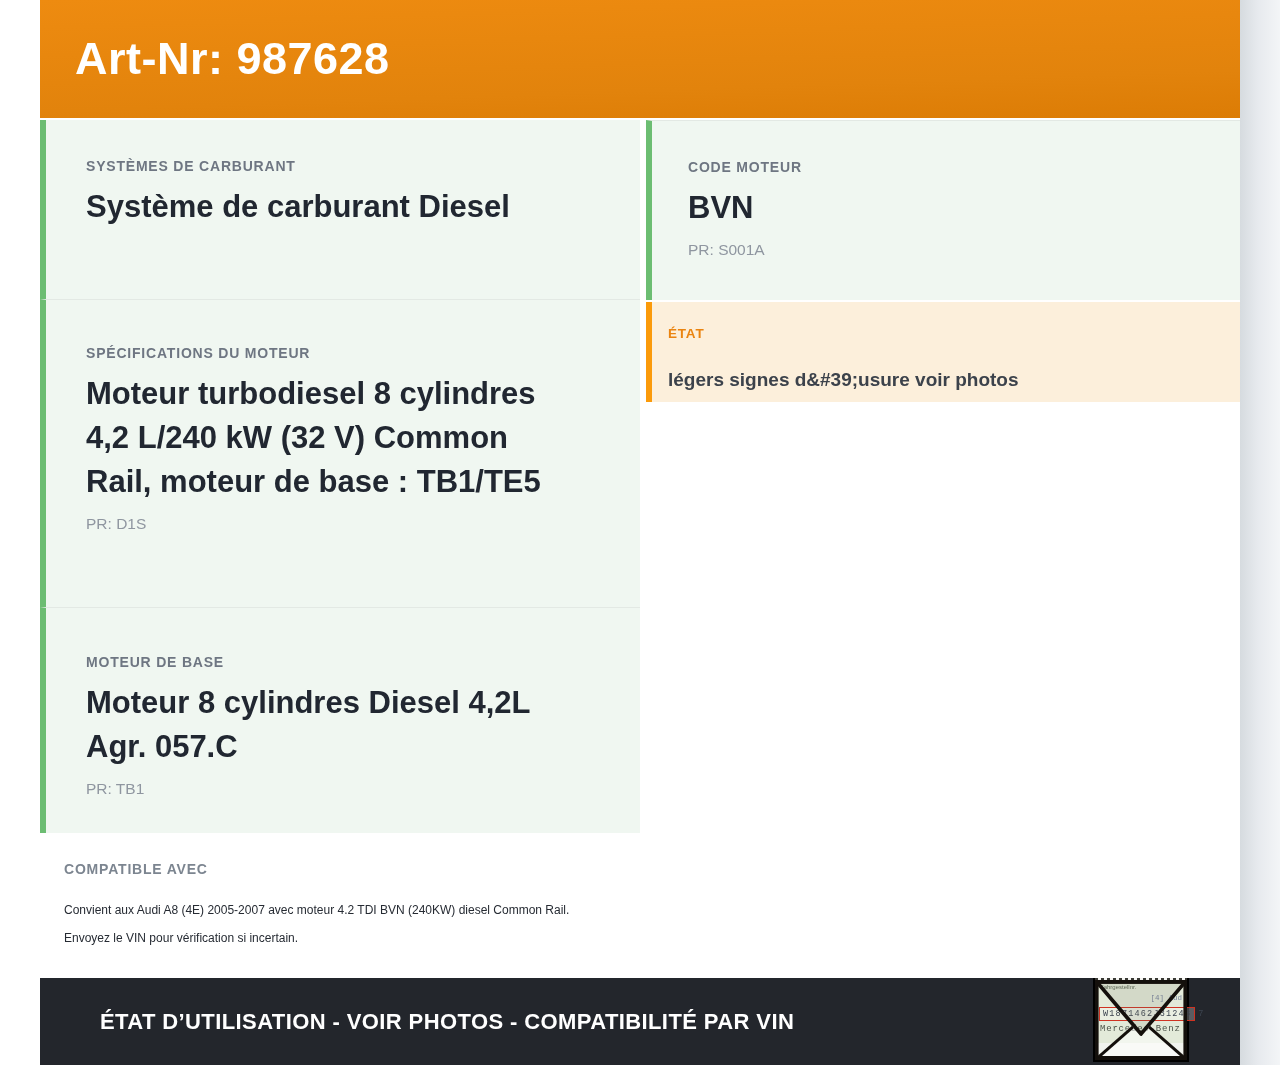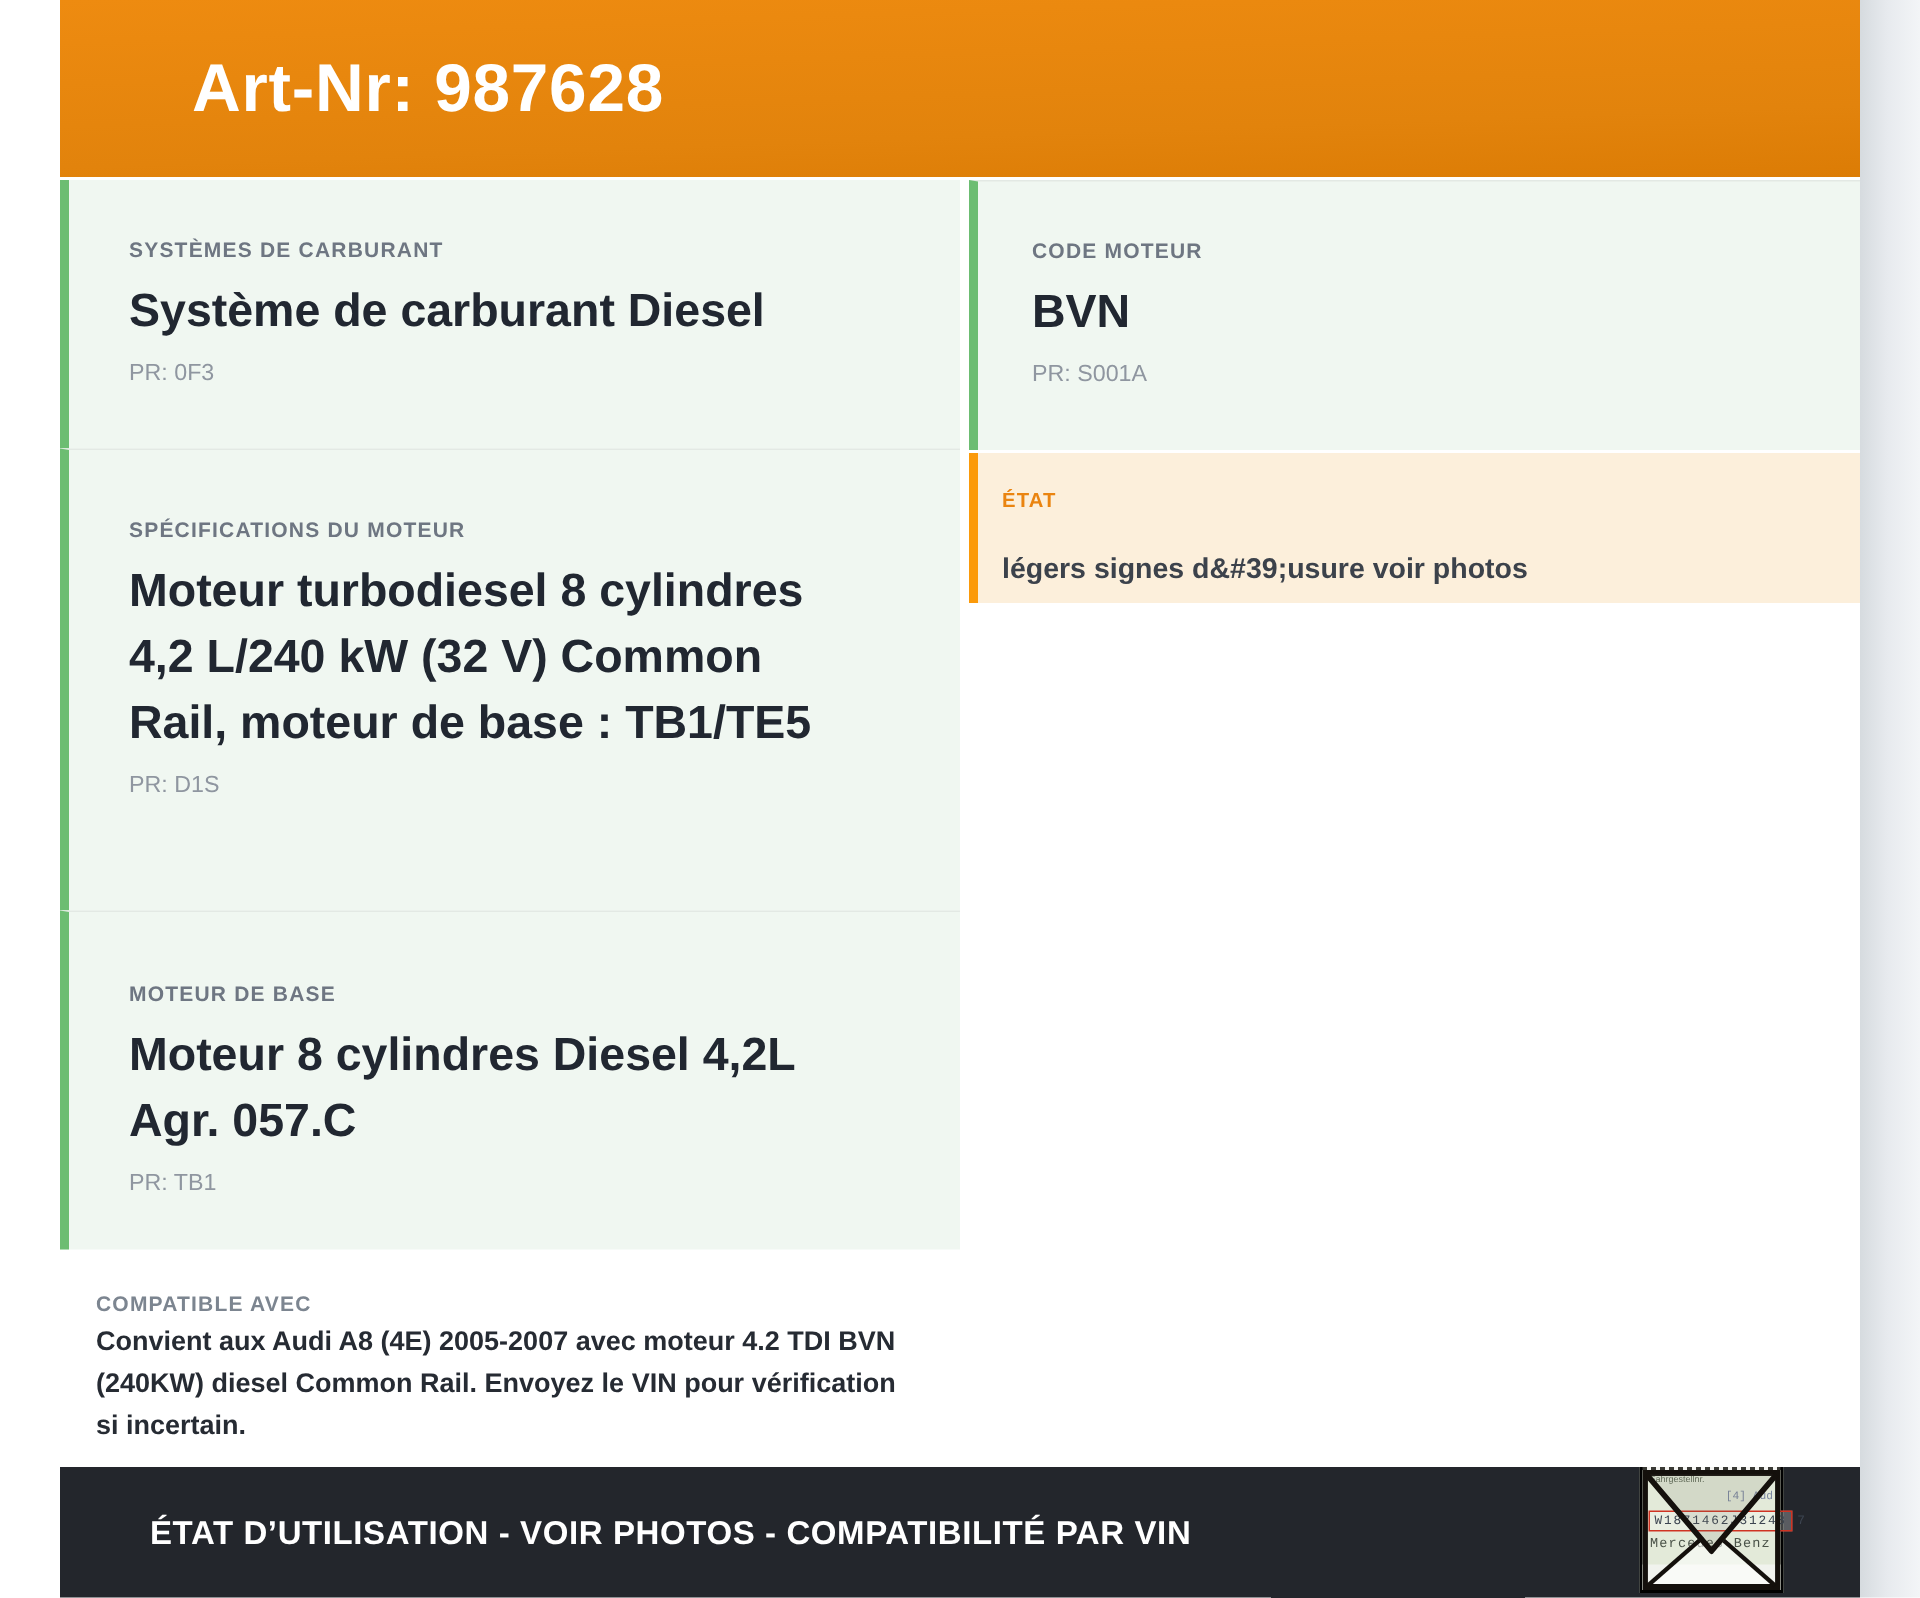--- a/index.html
+++ b/index.html
@@ -20,21 +20,21 @@
   body{
     width:1280px;height:1065px;position:relative;overflow:hidden;
     font-family:"Liberation Sans","DejaVu Sans",sans-serif;
   }
   .page{position:absolute;inset:0;}
 
   
   .header{
     position:absolute;left:40px;top:0;width:1200px;height:118px;
     background:linear-gradient(178deg,#ee8b10 0%,var(--header-orange) 70%,#dc7c05 100%);
-    display:flex;align-items:center;padding-left:88px;
+    display:flex;align-items:center;padding-left:35px;
   }
   .header h1{color:#ffffff;font-size:45px;font-weight:700;letter-spacing:.5px;}
 
   
   .col{position:absolute;top:120px;}
   .col.left{left:40px;width:600px;}
   .col.right{left:646px;width:594px;}
 
   .card{
     background:var(--mint-bg);
@@ -70,22 +70,22 @@
   .etat .label{color:var(--etat-label-orange);font-size:13.5px;letter-spacing:.8px;}
   .etat .etat-text{color:#3c424b;font-size:19px;font-weight:600;margin-top:24px;}
 
   
   .compat{
     position:absolute;left:40px;top:834px;width:600px;height:144px;
     background:#ffffff;padding:24px 24px 16px 24px;
   }
   .compat .label{color:#7c8590;}
   .compat .body{
-    color:#262b33;font-size:18px;font-weight:700;line-height:28px;
-    margin-top:0;max-width:560px;
+    color:#262b33;font-size:12px;font-weight:400;line-height:28px;
+    margin-top:16px;max-width:560px;
   }
 
   
   .footer{
     position:absolute;left:40px;top:978px;width:1200px;height:87px;
     background:var(--footer-bg);display:flex;align-items:center;padding-left:60px;
   }
   .footer .footer-text{
     color:#ffffff;font-size:22px;font-weight:700;letter-spacing:.4px;text-align:right;
   }
@@ -130,21 +130,20 @@
 <div class="page">
 
   <header class="header">
     <h1>Art-Nr: 987628</h1>
   </header>
 
   <div class="col left">
     <section class="card s-l1">
       <div class="label">SYSTÈMES DE CARBURANT</div>
       <h2 class="title">Système de carburant Diesel</h2>
-      <div class="pr">PR: 0F3</div>
     </section>
     <section class="card sep s-l2">
       <div class="label">SPÉCIFICATIONS DU MOTEUR</div>
       <h2 class="title">Moteur turbodiesel 8 cylindres 4,2 L/240 kW (32 V) Common Rail, moteur de base : TB1/TE5</h2>
       <div class="pr">PR: D1S</div>
     </section>
     <section class="card sep s-l3">
       <div class="label">MOTEUR DE BASE</div>
       <h2 class="title">Moteur 8 cylindres Diesel 4,2L Agr. 057.C</h2>
       <div class="pr">PR: TB1</div>

